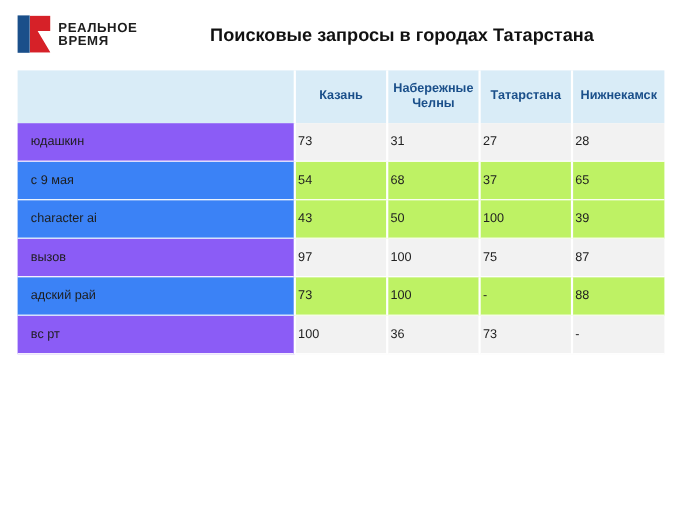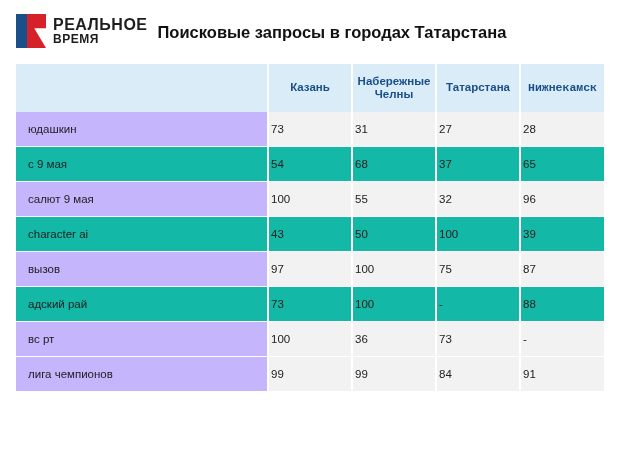--- a/index.html
+++ b/index.html
@@ -54,34 +54,34 @@
     width: 19px;
     height: 34px;
     background: #d62128;
     clip-path: polygon(0 0, 100% 0, 100% 42%, 38% 42%, 100% 100%, 0 100%);
   }
   .logo-text {
     line-height: 1.0;
     color: #1d1d1d;
   }
   .logo-text .l1 {
-    font-size: 16px;
+    font-size: 12px;
     font-weight: bold;
     letter-spacing: 0.5px;
     display: block;
   }
   .logo-text .l2 {
     font-size: 12px;
     font-weight: bold;
     letter-spacing: 0.5px;
     display: block;
   }
   .title {
     flex: 1 1 auto;
-    text-align: left;
+    text-align: center;
     font-size: 16.5px;
     font-weight: bold;
     color: #111111;
     padding-right: 8px;
     padding-top: 2px;
   }
   
   .table-wrap {
     padding: 10px 16px 0 16px;
   }
@@ -95,42 +95,42 @@
     color: #1a4f8a;
     font-size: 11.5px;
     font-weight: bold;
     height: 44px;
     vertical-align: middle;
     text-align: center;
     border-right: 2px solid #ffffff;
     line-height: 1.15;
     padding: 2px 2px;
   }
-  thead th:last-child { border-right: none; font-family: Liberation Mono, monospace; }
+  thead th:last-child { border-right: none; }
   thead th.col-query { text-align: left; padding-left: 12px; }
   tbody td {
     font-size: 11.5px;
     color: #222222;
     height: 34px;
     text-align: left;
     vertical-align: middle;
     border-right: 2px solid #ffffff;
     border-bottom: 1px solid #ffffff;
     padding: 0 2px;
   }
   tbody td:last-child { border-right: none; }
   tbody td.q {
     text-align: left;
     padding-left: 12px;
     color: #1d1d1d;
   }
   tbody tr.odd td { background: #f2f2f2; }
-  tbody tr.even td { background: #14b8a6; }
-  tbody tr.odd td.q { background: #c4b5fd; }
-  tbody tr.even td.q { background: #14b8a6; }
+  tbody tr.even td { background: #bef264; }
+  tbody tr.odd td.q { background: #8b5cf6; }
+  tbody tr.even td.q { background: #3b82f6; }
   .col-w-q { width: 252px; }
   .col-w-v { width: 84px; }
 </style>
 </head>
 <body>
 
 <div class="page">
 
   <div class="header">
     <div class="logo">
@@ -172,27 +172,20 @@
           <td>27</td>
           <td>28</td>
         </tr>
         <tr class="even">
           <td class="q">с 9 мая</td>
           <td>54</td>
           <td>68</td>
           <td>37</td>
           <td>65</td>
         </tr>
-        <tr class="odd">
-          <td class="q">салют 9 мая</td>
-          <td>100</td>
-          <td>55</td>
-          <td>32</td>
-          <td>96</td>
-        </tr>
         <tr class="even">
           <td class="q">character ai</td>
           <td>43</td>
           <td>50</td>
           <td>100</td>
           <td>39</td>
         </tr>
         <tr class="odd">
           <td class="q">вызов</td>
           <td>97</td>
@@ -207,24 +200,17 @@
           <td>-</td>
           <td>88</td>
         </tr>
         <tr class="odd">
           <td class="q">вс рт</td>
           <td>100</td>
           <td>36</td>
           <td>73</td>
           <td>-</td>
         </tr>
-        <tr class="odd">
-          <td class="q">лига чемпионов</td>
-          <td>99</td>
-          <td>99</td>
-          <td>84</td>
-          <td>91</td>
-        </tr>
       </tbody>
     </table>
   </div>
 
 </div>
 
 </body></html>

